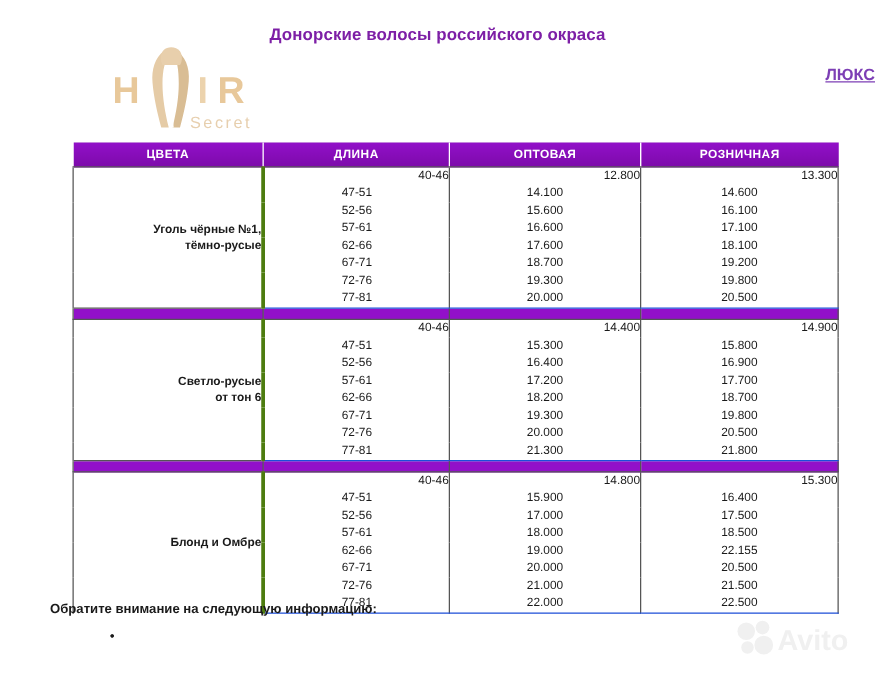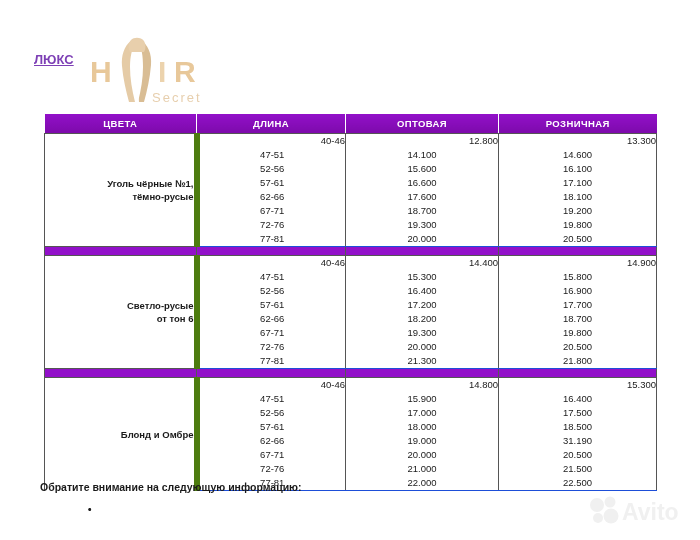--- a/index.html
+++ b/index.html
@@ -38,41 +38,41 @@
     font-size: 13.5px;
     font-weight: bold;
     color: #7d1fa6;
     letter-spacing: 0.1px;
   }
   .doc-subtitle {
     position: absolute;
     left: 0;
     right: 0;
     top: 52px;
-    text-align: left;
+    text-align: right;
     font-size: 13px;
     font-weight: bold;
     color: #7d3fb5;
     text-decoration: underline;
     margin-left: 34px;
   }
   .doc-date {
     position: absolute;
     right: 44px;
     top: 79px;
     font-size: 9.5px;
     font-weight: normal;
     color: #8b3fae;
     margin-top: 38px;
   }
 
   
   .table-wrap {
     position: absolute;
-    left: 44px;
+    left: 58px;
     top: 114px;
     width: 612px;
   }
   table.price {
     border-collapse: collapse;
     width: 612px;
     table-layout: fixed;
   }
   table.price col.c-color  { width: 152px; }
   table.price col.c-len    { width: 149px; }
@@ -101,21 +101,21 @@
     height: 14px;
     line-height: 14px;
     border-left: 1px solid #555555;
     border-right: 1px solid #555555;
   }
   td.colorcell {
     font-weight: bold;
     font-size: 9.5px;
     line-height: 13px;
     border-left: 1px solid #555555;
-    border-right: 6px solid #4d7c0f;
+    border-right: 3px solid #4d7c0f;
   }
   tr.band td {
     background: #9210c9;
     height: 8px;
     line-height: 8px;
     padding: 0;
     border-top: 1px solid #555555;
     border-bottom: 1px solid #555555;
   }
   tr.lastrow td { border-bottom: 1px solid #1d4ed8; }
@@ -183,20 +183,21 @@
       </g>
 
       <text x="70" y="46" font-family="Liberation Sans, sans-serif" font-size="30" font-weight="bold" fill="#ecd3ad">I</text>
 
       <text x="86" y="46" font-family="Liberation Sans, sans-serif" font-size="30" font-weight="bold" fill="#e8c89a">R</text>
 
       <text x="64" y="66" font-family="Liberation Sans, sans-serif" font-size="13" letter-spacing="2" fill="#e7cfae">Secret</text>
     </svg>
   </div>
 
+  <div class="doc-title">Донорские волосы российского окраса</div>
 
   <div class="doc-subtitle">ЛЮКС</div>
 
   <div class="doc-date">(действует с 01.01.2025)</div>
 </div>
 
 <div class="table-wrap">
   <table class="price">
     <colgroup>
       <col class="c-color">
@@ -332,21 +333,21 @@
           <td>17.500</td>
         </tr>
         <tr>
           <td>57-61</td>
           <td>18.000</td>
           <td>18.500</td>
         </tr>
         <tr>
           <td>62-66</td>
           <td>19.000</td>
-          <td>31.190</td>
+          <td>22.155</td>
         </tr>
         <tr>
           <td>67-71</td>
           <td>20.000</td>
           <td>20.500</td>
         </tr>
         <tr>
           <td>72-76</td>
           <td>21.000</td>
           <td>21.500</td>

